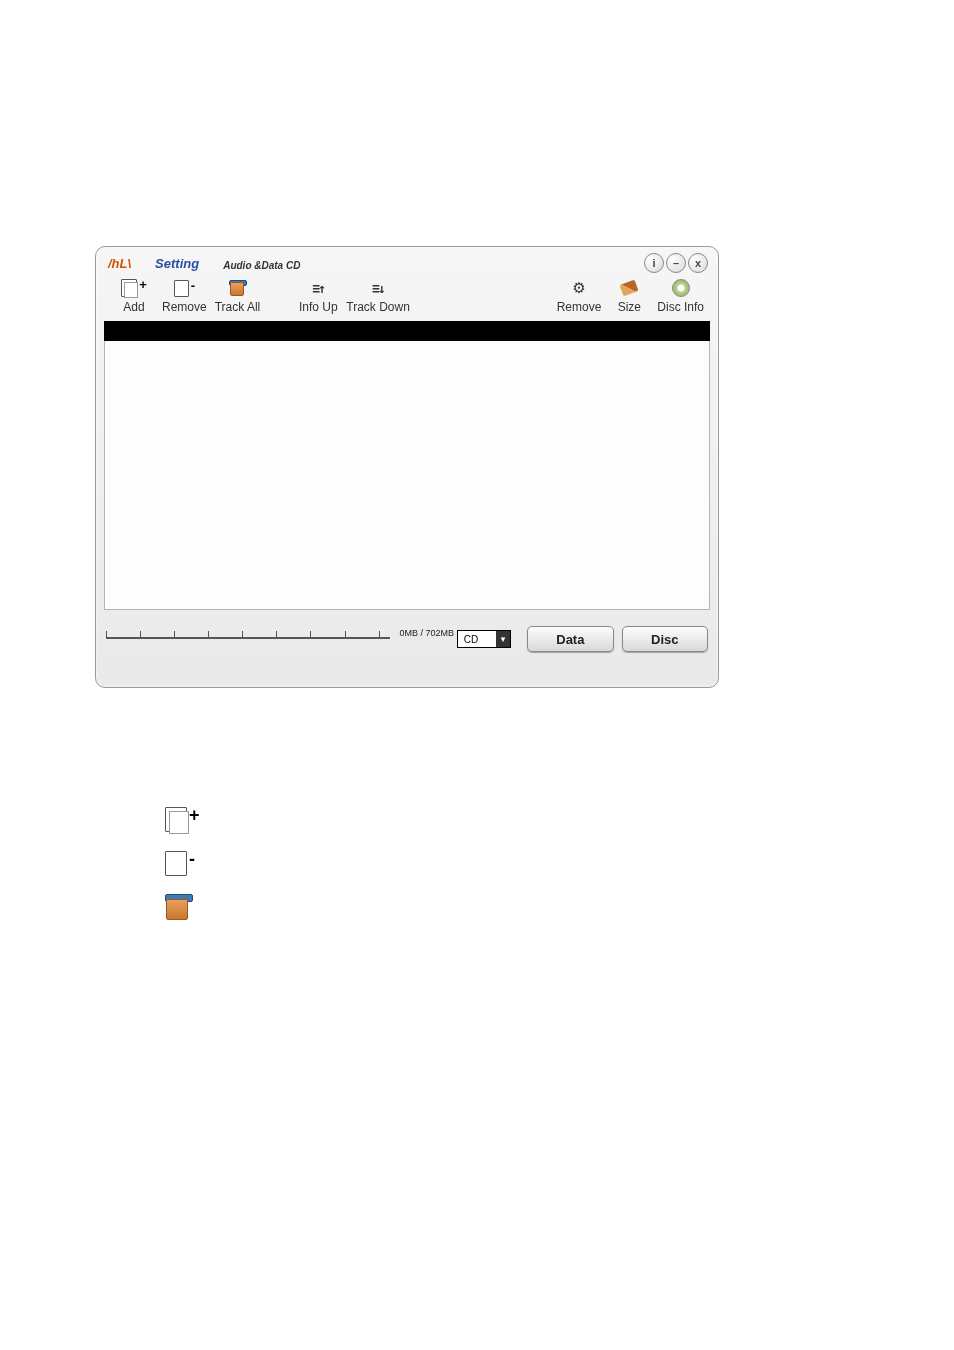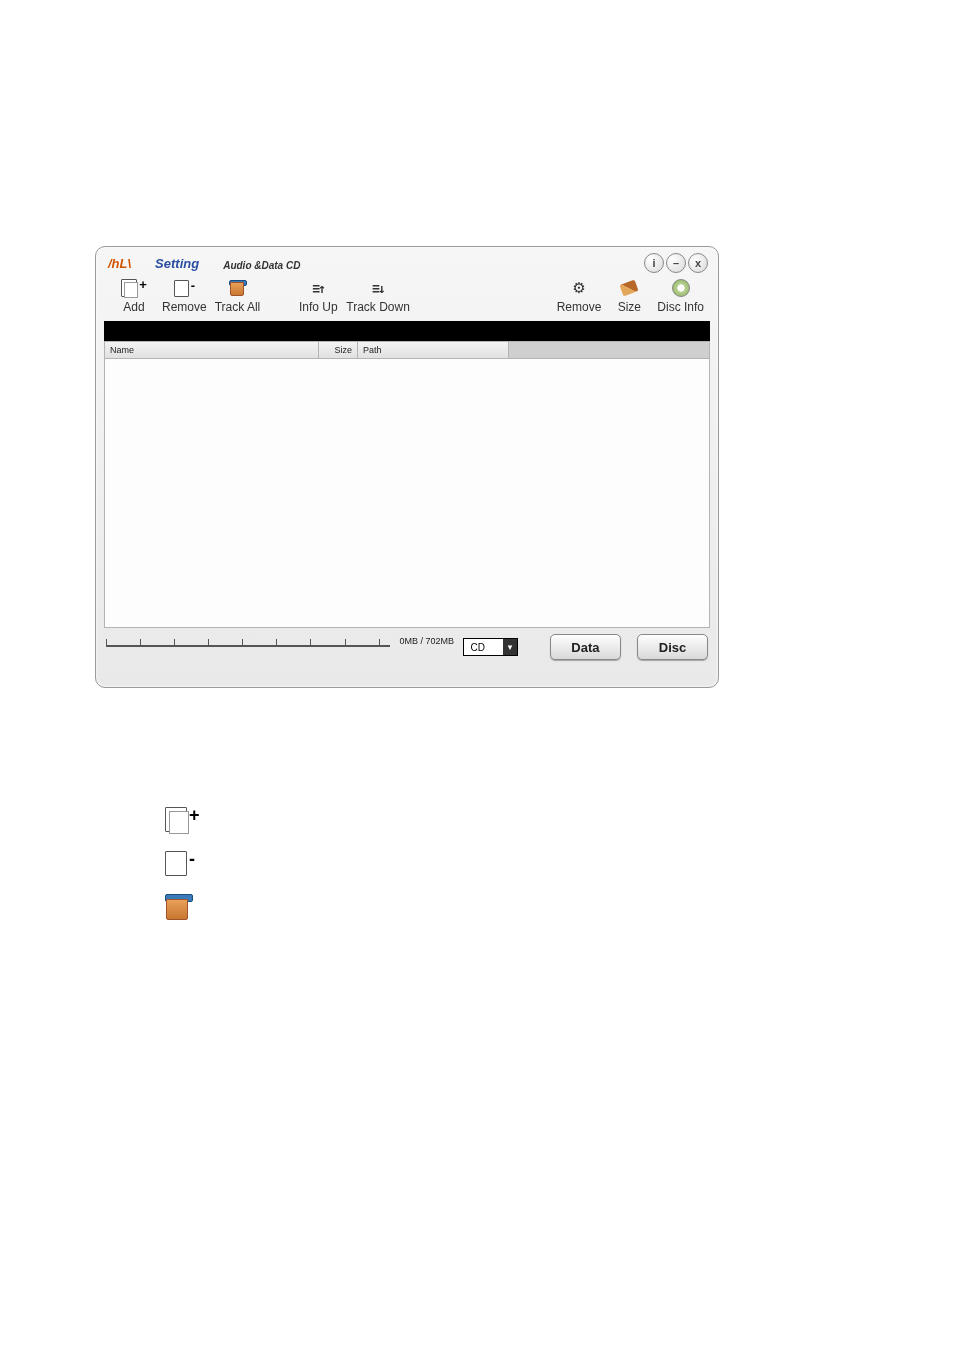--- a/index.html
+++ b/index.html
@@ -23,21 +23,21 @@
   .tgroup{display:flex;gap:0;}
   .tbtn{display:flex;flex-direction:column;align-items:center;justify-content:flex-end;min-width:40px;padding:1px 4px 2px;cursor:pointer;}
   .tbtn .ic{height:20px;display:flex;align-items:center;justify-content:center;}
   .tbtn .lbl{font-size:12px;color:#333;margin-top:2px;white-space:nowrap;}
   .black-strip{margin:3px 8px 0 8px;height:20px;background:#000;}
   .list-head{margin:0 8px;display:flex;background:linear-gradient(#f3f3f3,#e1e1e1);border:1px solid #b4b4b4;height:16px;font-size:9px;color:#222;}
   .lh-cell{padding:1px 5px;border-right:1px solid #b4b4b4;display:flex;align-items:center;}
   .lh-name{flex:0 0 203px;} .lh-size{flex:0 0 28px;justify-content:flex-end;} .lh-path{flex:0 0 140px;}
   .lh-rest{flex:1;background:#cfcfcf;border-right:none;}
   .list-body{margin:0 8px;height:268px;background:#fdfdfd;border:1px solid #b4b4b4;border-top:none;}
-  .footer{display:flex;align-items:center;gap:16px;padding:6px 10px 6px 10px;}
+  .footer{display:flex;align-items:center;gap:8px;padding:16px 10px 6px 10px;}
   .ruler{width:284px;height:8px;border-top:2px solid #555;position:relative;margin-top:6px;}
   .ruler::before{content:"";position:absolute;left:0;right:0;top:-2px;height:2px;background:#555;}
   .ruler span{position:absolute;top:-8px;width:1px;height:8px;background:#555;}
   .ticks span:nth-child(1){left:0%} .ticks span:nth-child(2){left:12%} .ticks span:nth-child(3){left:24%}
   .ticks span:nth-child(4){left:36%} .ticks span:nth-child(5){left:48%} .ticks span:nth-child(6){left:60%}
   .ticks span:nth-child(7){left:72%} .ticks span:nth-child(8){left:84%} .ticks span:nth-child(9){left:96%}
   .cap-label{font-size:9px;color:#222;}
   .disc-select{display:flex;align-items:center;border:1px solid #000;height:16px;background:#fff;font-size:10px;}
   .disc-select .sel{padding:0 18px 0 6px;}
   .disc-select .dd{width:14px;height:16px;background:#333;color:#fff;display:flex;align-items:center;justify-content:center;font-size:9px;}
@@ -146,26 +146,20 @@
         <div class="ic">
               <span class="i-disc"></span>
             </div>
         <div class="lbl">Disc Info</div>
       </div>
     </div>
   </div>
 
   <div class="black-strip"></div>
 
-  <div class="list-head">
-    <div class="lh-cell lh-name">Name</div>
-    <div class="lh-cell lh-size">Size</div>
-    <div class="lh-cell lh-path">Path</div>
-    <div class="lh-cell lh-rest"></div>
-  </div>
   <div class="list-body"></div>
 
   <div class="footer">
     <div style="position:relative;width:284px;">
       <div class="ruler ticks">
         <span></span>
             <span></span>
             <span></span>
             <span></span>
             <span></span>

